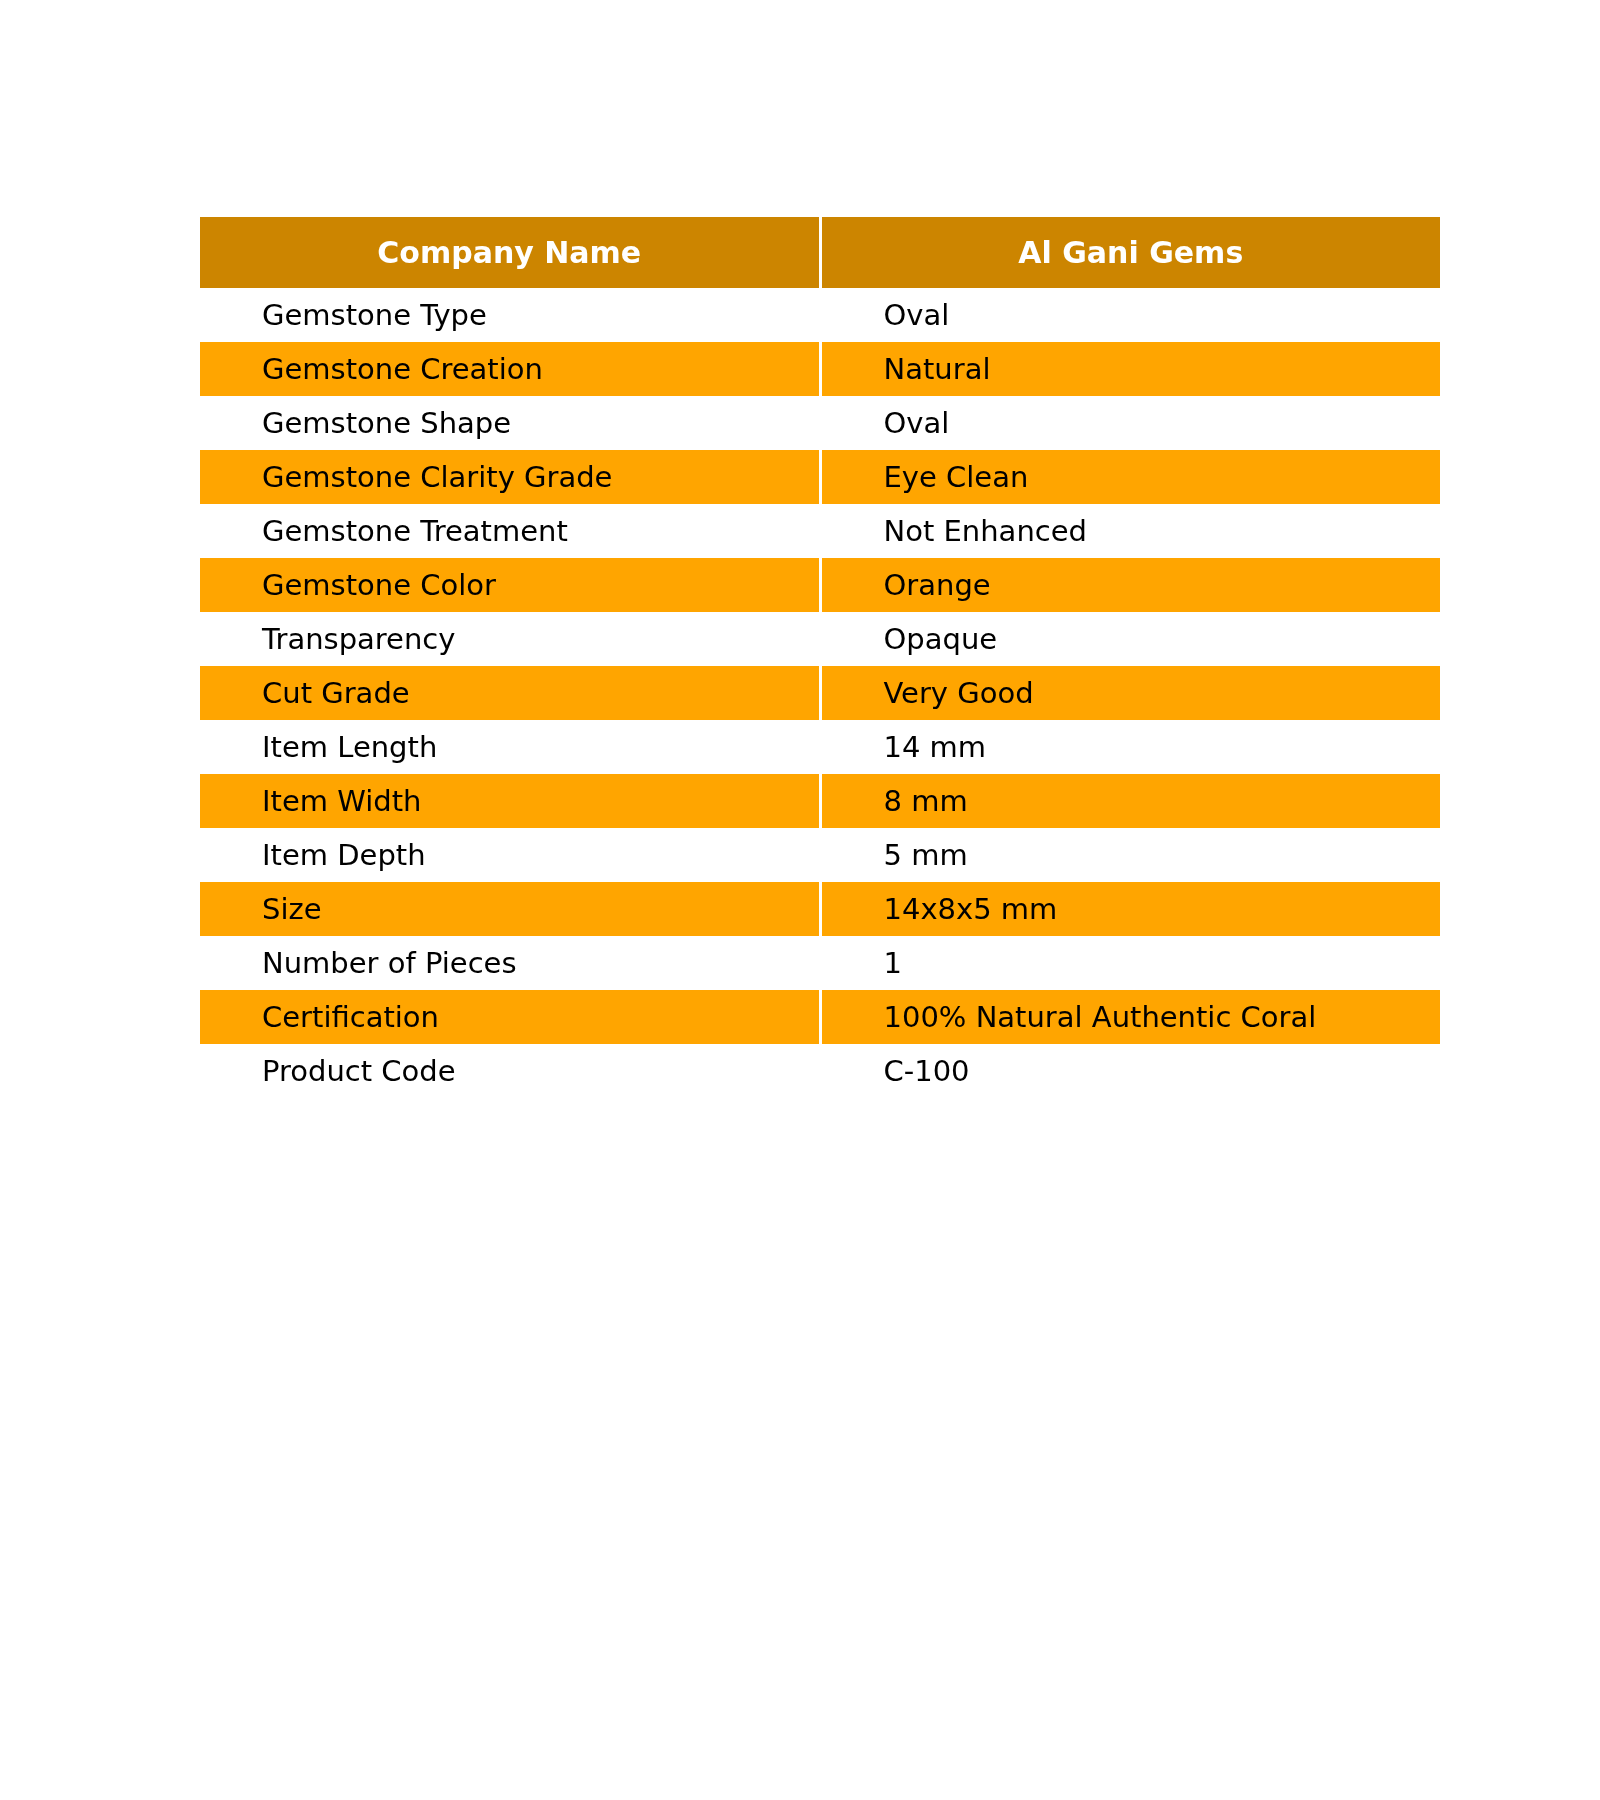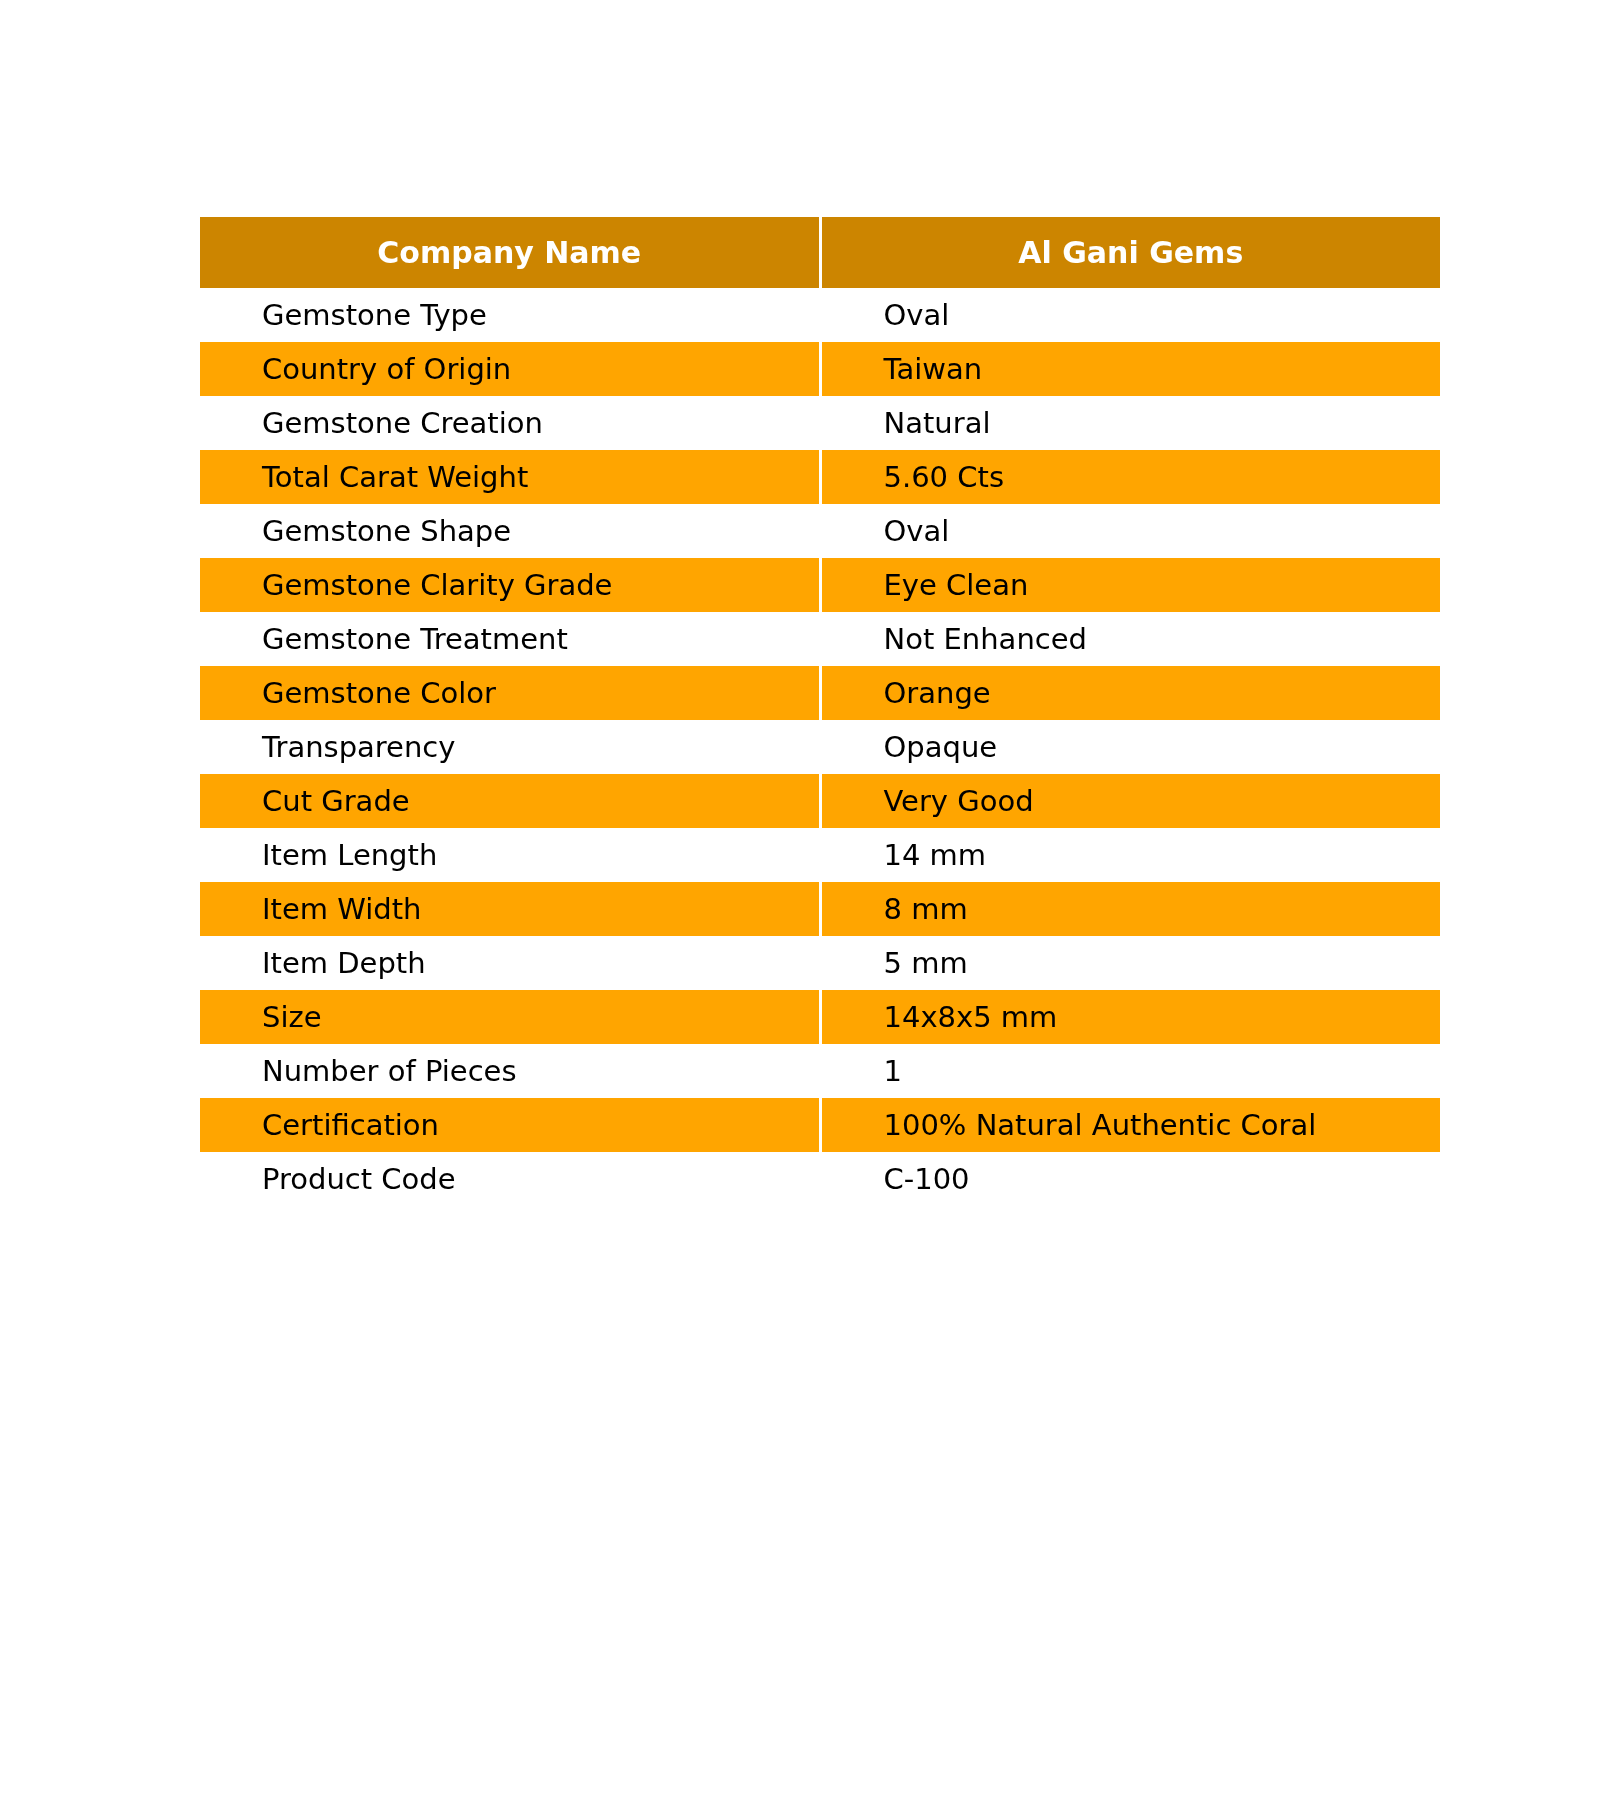--- a/index.html
+++ b/index.html
@@ -57,30 +57,22 @@
       <th>Company Name</th>
       <th>Al Gani Gems</th>
     </tr>
   </thead>
   <tbody>
     <tr>
       <td>Gemstone Type</td>
       <td>Oval</td>
     </tr>
     <tr>
-      <td>Country of Origin</td>
-      <td>Taiwan</td>
-    </tr>
-    <tr>
       <td>Gemstone Creation</td>
       <td>Natural</td>
-    </tr>
-    <tr>
-      <td>Total Carat Weight</td>
-      <td>5.60 Cts</td>
     </tr>
     <tr>
       <td>Gemstone Shape</td>
       <td>Oval</td>
     </tr>
     <tr>
       <td>Gemstone Clarity Grade</td>
       <td>Eye Clean</td>
     </tr>
     <tr>

